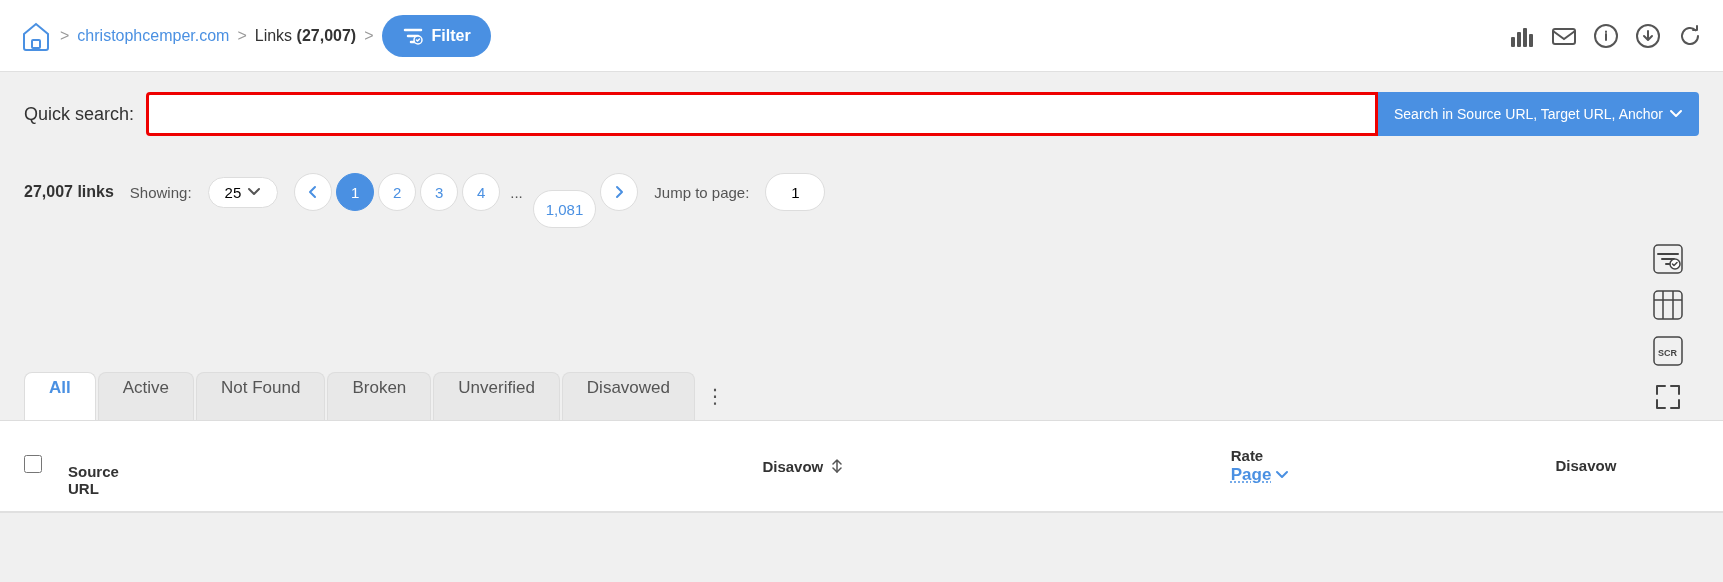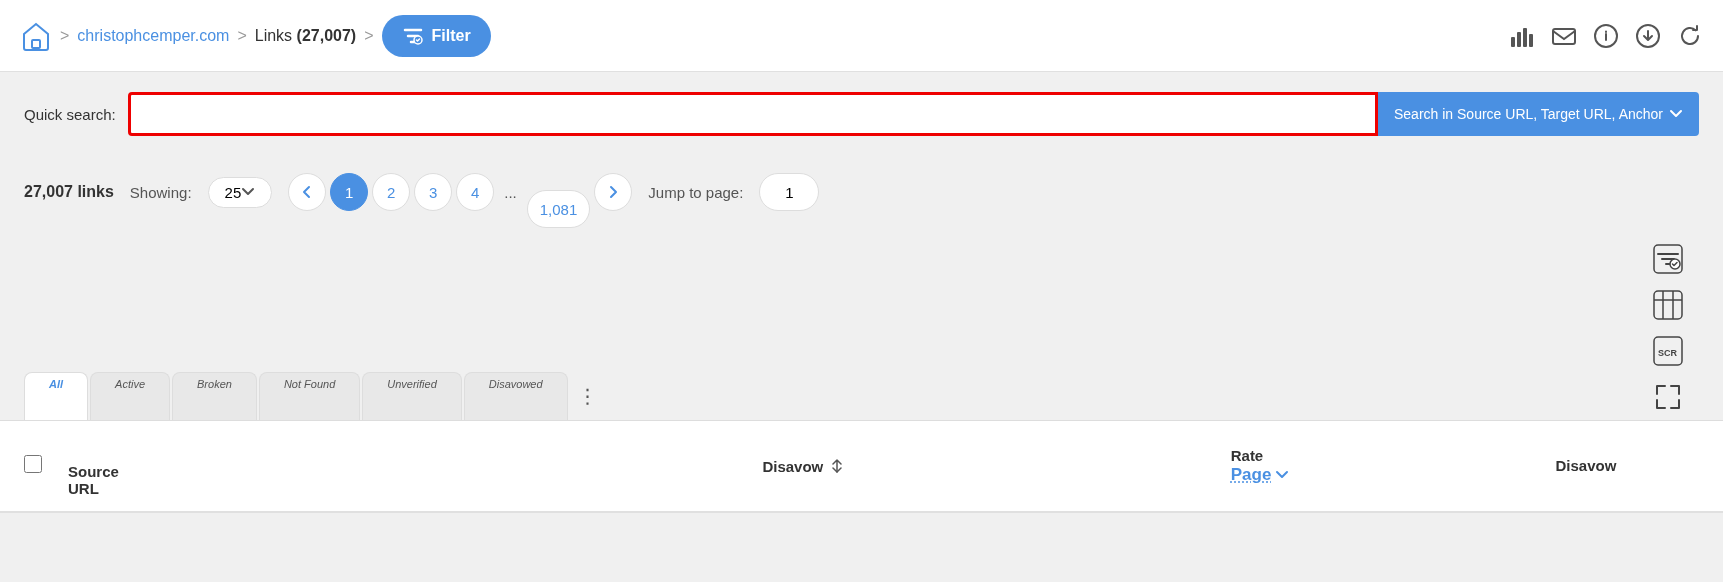--- a/index.html
+++ b/index.html
@@ -57,21 +57,21 @@
     .search-section {
       background: #f0f0f0;
       padding: 20px 24px;
     }
     .search-row {
       display: flex;
       align-items: center;
       gap: 0;
     }
     .search-label {
-      font-size: 15px;
+      font-size: 18px;
       color: #333;
       margin-right: 12px;
       white-space: nowrap;
     }
     .search-input-wrapper {
       flex: 1;
       border: 3px solid #e00;
       background: #fff;
       border-radius: 4px 0 0 4px;
       height: 44px;
@@ -121,20 +121,21 @@
     }
     .per-page-select {
       background: #fff;
       border: 1px solid #ddd;
       border-radius: 20px;
       padding: 6px 16px;
       font-size: 15px;
       cursor: pointer;
       display: flex;
       align-items: center;
+      gap: 6px;
     }
     .pagination-controls {
       display: flex;
       align-items: center;
       gap: 4px;
     }
     .page-btn {
       width: 38px; height: 38px;
       border-radius: 50%;
       border: 1px solid #ddd;
@@ -190,25 +191,24 @@
       display: flex;
       gap: 2px;
       flex: 1;
     }
     .tab {
       background: #e8e8e8;
       border: 1px solid #ddd;
       border-bottom: none;
       border-radius: 8px 8px 0 0;
       padding: 5px 24px;
-      font-size: 11px;
+      font-size: 17px;
       color: #555;
       cursor: pointer;
       white-space: nowrap;
-      font-style: italic;
     }
     .tab.active {
       background: #fff;
       color: #4a90e2;
       font-weight: 600;
       border-color: #ddd;
     }
     .tab-more {
       background: transparent;
       border: none;
@@ -418,22 +418,22 @@
   </div>
   <span class="jump-label">Jump to page:</span>
   <input class="jump-input" type="text" value="1" style="">
 </div>
 
 <div class="tabs-section">
   <div class="tab-and-tools">
     <div class="tabs-list">
       <div class="tab active">All</div>
       <div class="tab">Active</div>
+      <div class="tab">Not Found</div>
       <div class="tab">Broken</div>
-      <div class="tab">Not Found</div>
       <div class="tab">Unverified</div>
       <div class="tab">Disavowed</div>
       <button class="tab-more">⋮</button>
     </div>
     <div class="tools-right">
 
       <span class="tool-icon">
         <svg width="30" height="30" viewBox="0 0 30 30" fill="none">
           <rect x="1" y="1" width="28" height="28" rx="4" stroke="#444" stroke-width="1.5" fill="none"></rect>
           <path d="M5 10h20M9 15h12M13 20h4" stroke="#444" stroke-width="2" stroke-linecap="round"></path>

